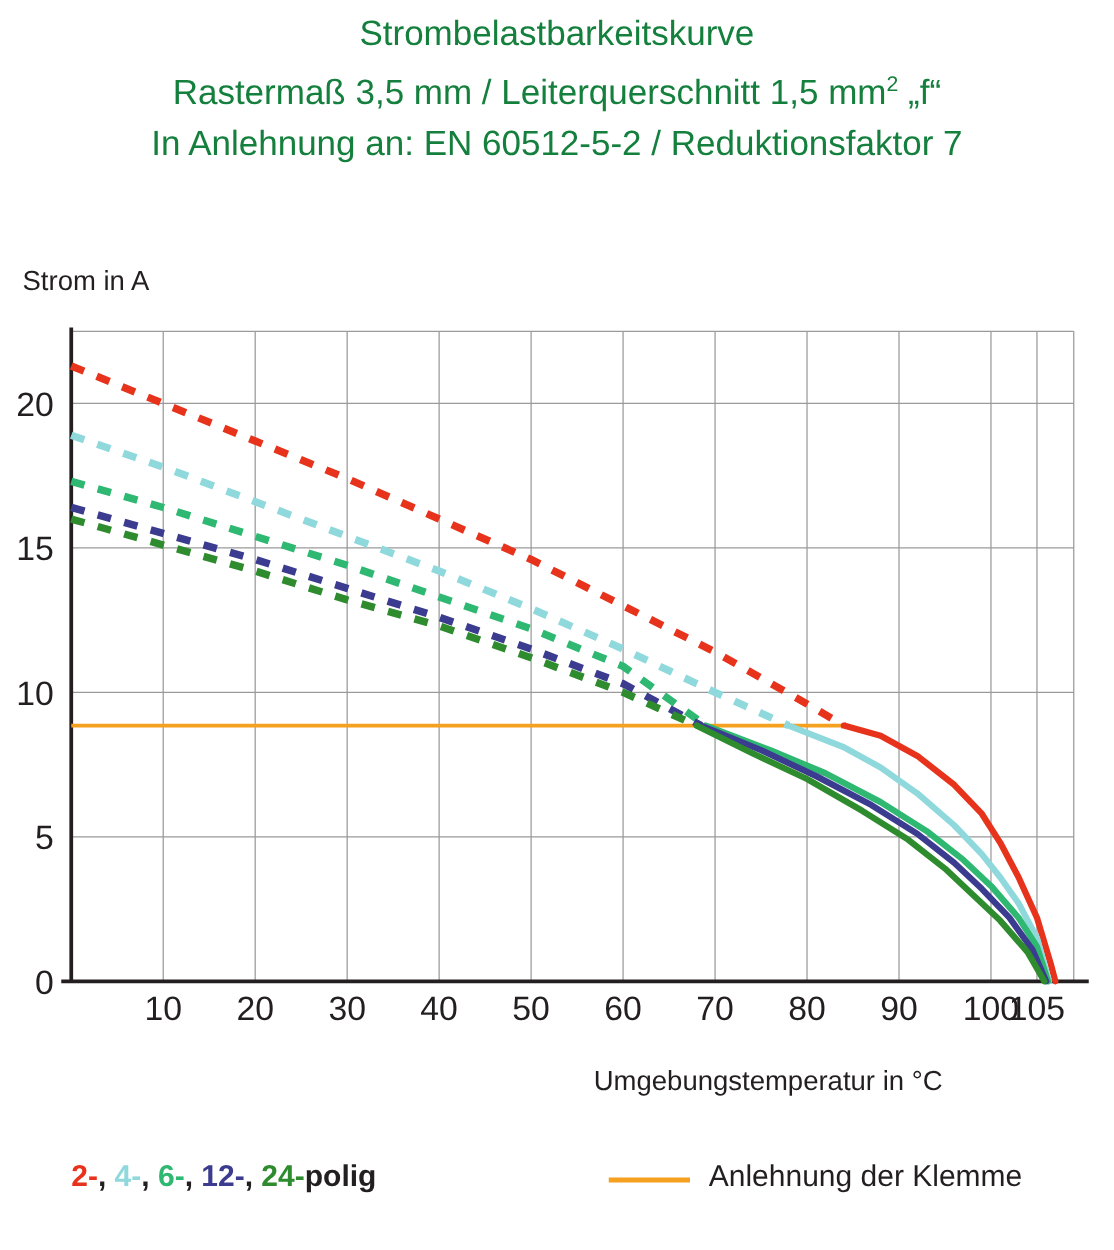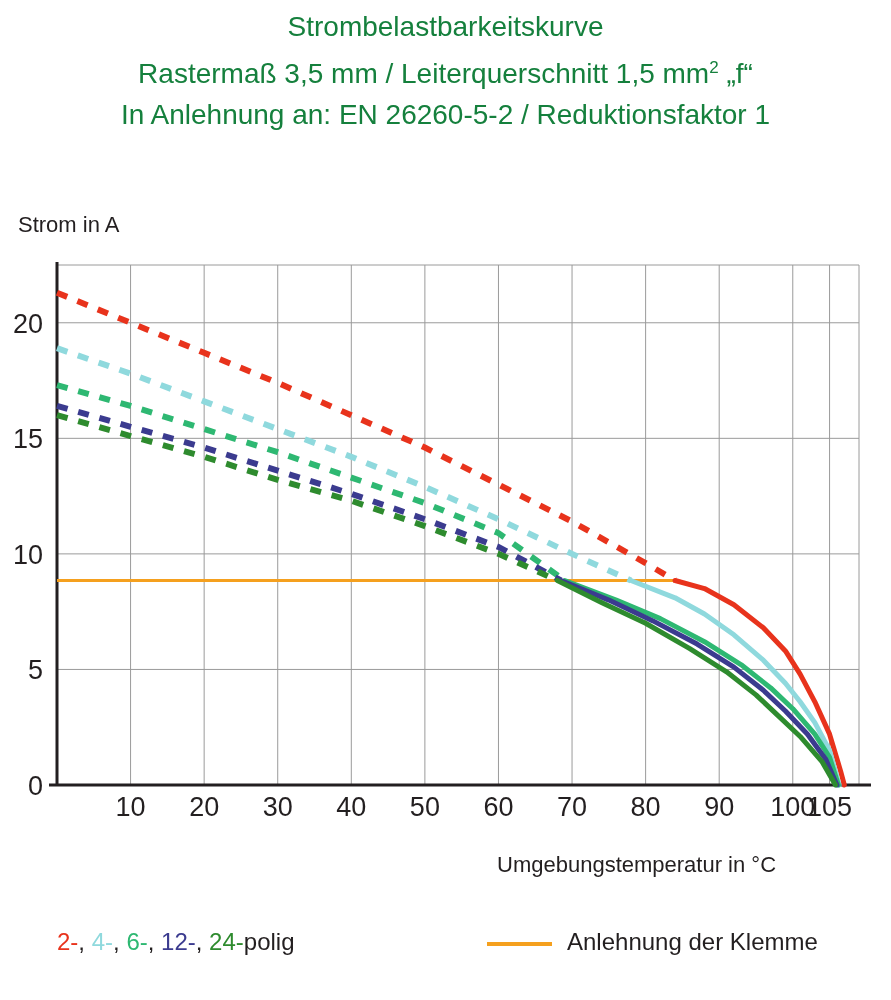--- a/index.html
+++ b/index.html
@@ -31,21 +31,21 @@
   }
   .ylabel {
     position: absolute;
     left: 18px;
     top: 212px;
     font-size: 22px;
     color: #231f20;
   }
   .xlabel {
     position: absolute;
-    left: 497px;
+    left: 475px;
     top: 852px;
     font-size: 22px;
     color: #231f20;
   }
   .plot-wrap {
     position: absolute;
     left: 0;
     top: 0;
     width: 891px;
     height: 1000px;
@@ -56,20 +56,21 @@
     top: 928px;
     width: 891px;
     height: 50px;
   }
   .legend-series {
     position: absolute;
     left: 57px;
     top: 0;
     font-size: 24px;
     white-space: nowrap;
+    font-weight: bold;
   }
   .legend-nenn {
     position: absolute;
     left: 567px;
     top: 0;
     font-size: 24px;
     color: #231f20;
     white-space: nowrap;
   }
   .legend-nenn-line {
@@ -81,21 +82,21 @@
     background: #f5a01e;
   }
   svg { display: block; }
 </style>
 </head>
 <body>
 
 <div class="title-block">
   <div class="title-line">Strombelastbarkeitskurve</div>
   <div class="title-line"><span>Rastermaß 3,5 mm / Leiterquerschnitt 1,5 mm</span><sup>2</sup><span> „f“</span></div>
-  <div class="title-line">In Anlehnung an: EN 26260-5-2 / Reduktionsfaktor 1</div>
+  <div class="title-line">In Anlehnung an: EN 60512-5-2 / Reduktionsfaktor 7</div>
 </div>
 
 <div class="ylabel">Strom in A</div>
 <div class="xlabel">Umgebungstemperatur in °C</div>
 
 <div class="plot-wrap">
   <svg id="chart-svg" width="891" height="1000">
       <line x1="130.57798165137615" y1="265" x2="130.57798165137615" y2="785" stroke="#9a9a9a" stroke-width="1"></line>
       <line x1="204.1559633027523" y1="265" x2="204.1559633027523" y2="785" stroke="#9a9a9a" stroke-width="1"></line>
       <line x1="277.73394495412845" y1="265" x2="277.73394495412845" y2="785" stroke="#9a9a9a" stroke-width="1"></line>

